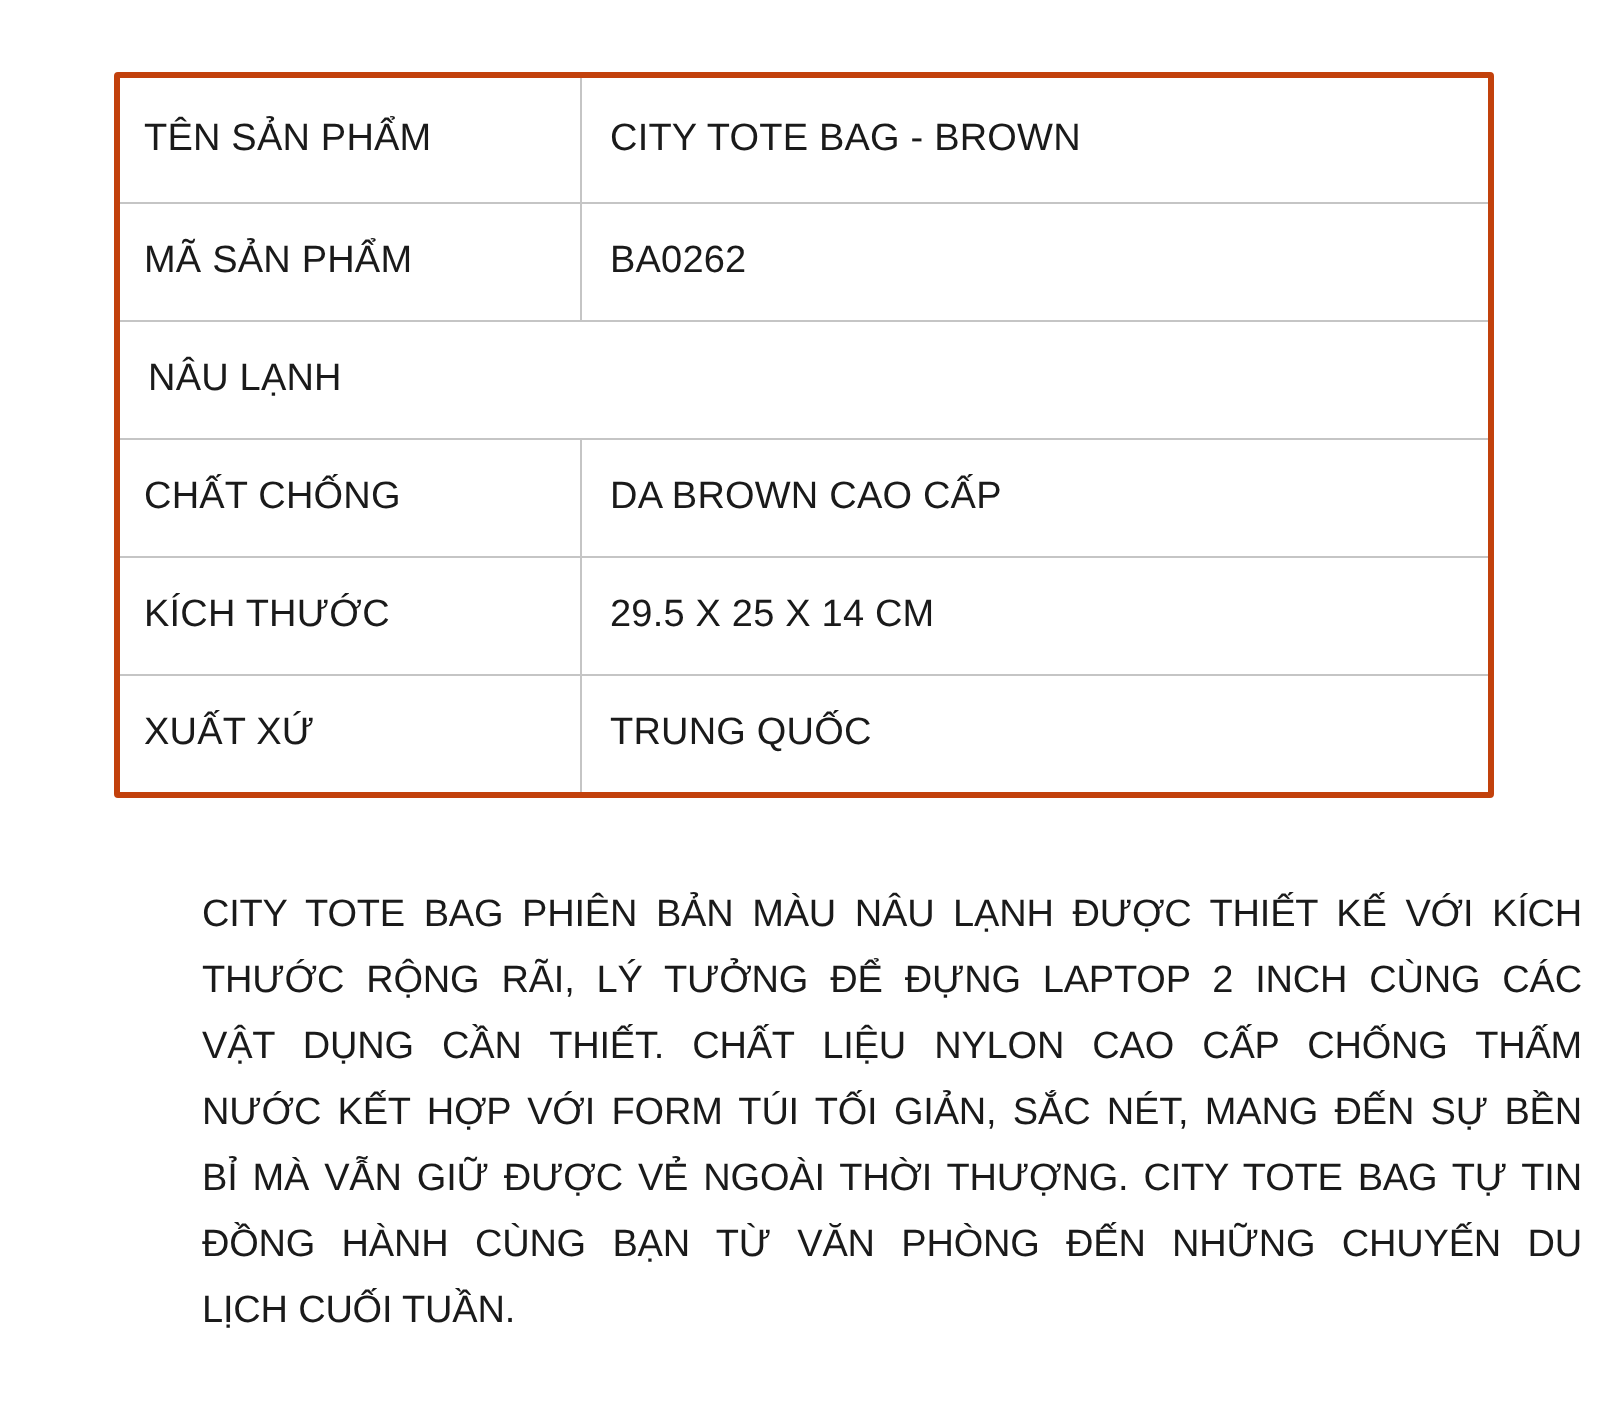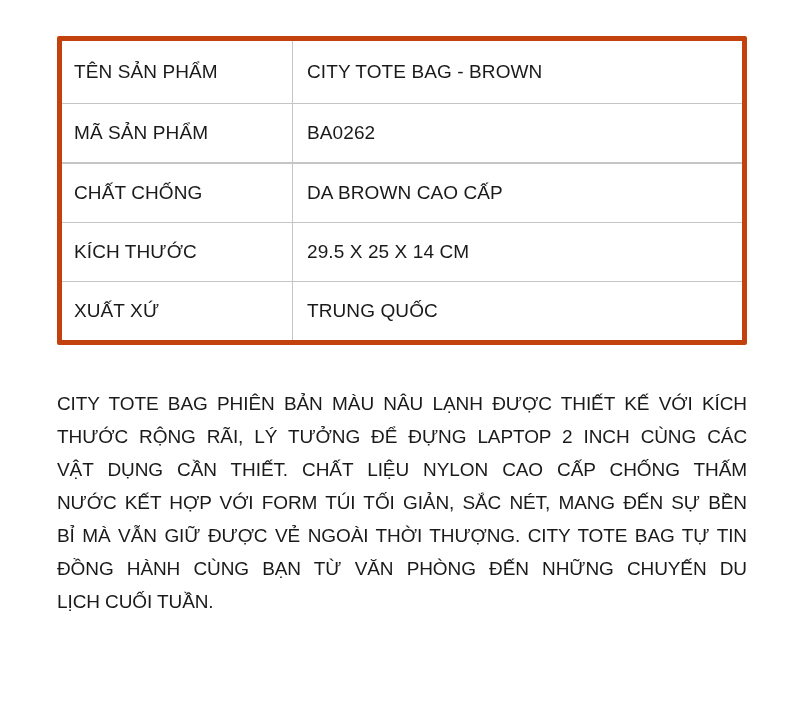--- a/index.html
+++ b/index.html
@@ -9,21 +9,21 @@
     background: #ffffff;
     font-family: "Liberation Sans", sans-serif;
     color: #1a1a1a;
     overflow: hidden;
   }
   .content {
     padding: 36px 53px 0 57px;
   }
   .spec-table {
     width: 690px;
-    border: 5px solid #c2410c;
+    border: 3px solid #c2410c;
     border-radius: 2px;
     background: #ffffff;
   }
   .spec-row { display: flex; }
   .spec-row + .spec-row { border-top: 1px solid #c5c5c5; }
   .spec-cell {
     display: flex;
     align-items: center;
     height: 58px;
     font-size: 19px;
@@ -41,20 +41,21 @@
     flex: 1;
     padding-left: 14px;
   }
   .spec-value.bold { font-weight: normal; }
   .description {
     margin-top: 42px;
     width: 690px;
     font-size: 19px;
     line-height: 33px;
     letter-spacing: -0.1px;
+    margin-left: 44px;
   }
   .desc-line {
     text-align: justify;
     text-align-last: justify;
   }
   .desc-line.last {
     text-align-last: left;
   }
 </style>
 </head>
@@ -65,20 +66,21 @@
   <div class="spec-table">
     <div class="spec-row">
       <div class="spec-cell spec-label">TÊN SẢN PHẨM</div>
       <div class="spec-cell spec-value bold">CITY TOTE BAG - BROWN</div>
     </div>
     <div class="spec-row">
       <div class="spec-cell spec-label">MÃ SẢN PHẨM</div>
       <div class="spec-cell spec-value">BA0262</div>
     </div>
     <div class="spec-row">
+      <div class="spec-cell spec-value">NÂU LẠNH</div>
     </div>
     <div class="spec-row">
       <div class="spec-cell spec-label">CHẤT CHỐNG</div>
       <div class="spec-cell spec-value">DA BROWN CAO CẤP</div>
     </div>
     <div class="spec-row">
       <div class="spec-cell spec-label">KÍCH THƯỚC</div>
       <div class="spec-cell spec-value">29.5 X 25 X 14 CM</div>
     </div>
     <div class="spec-row">

